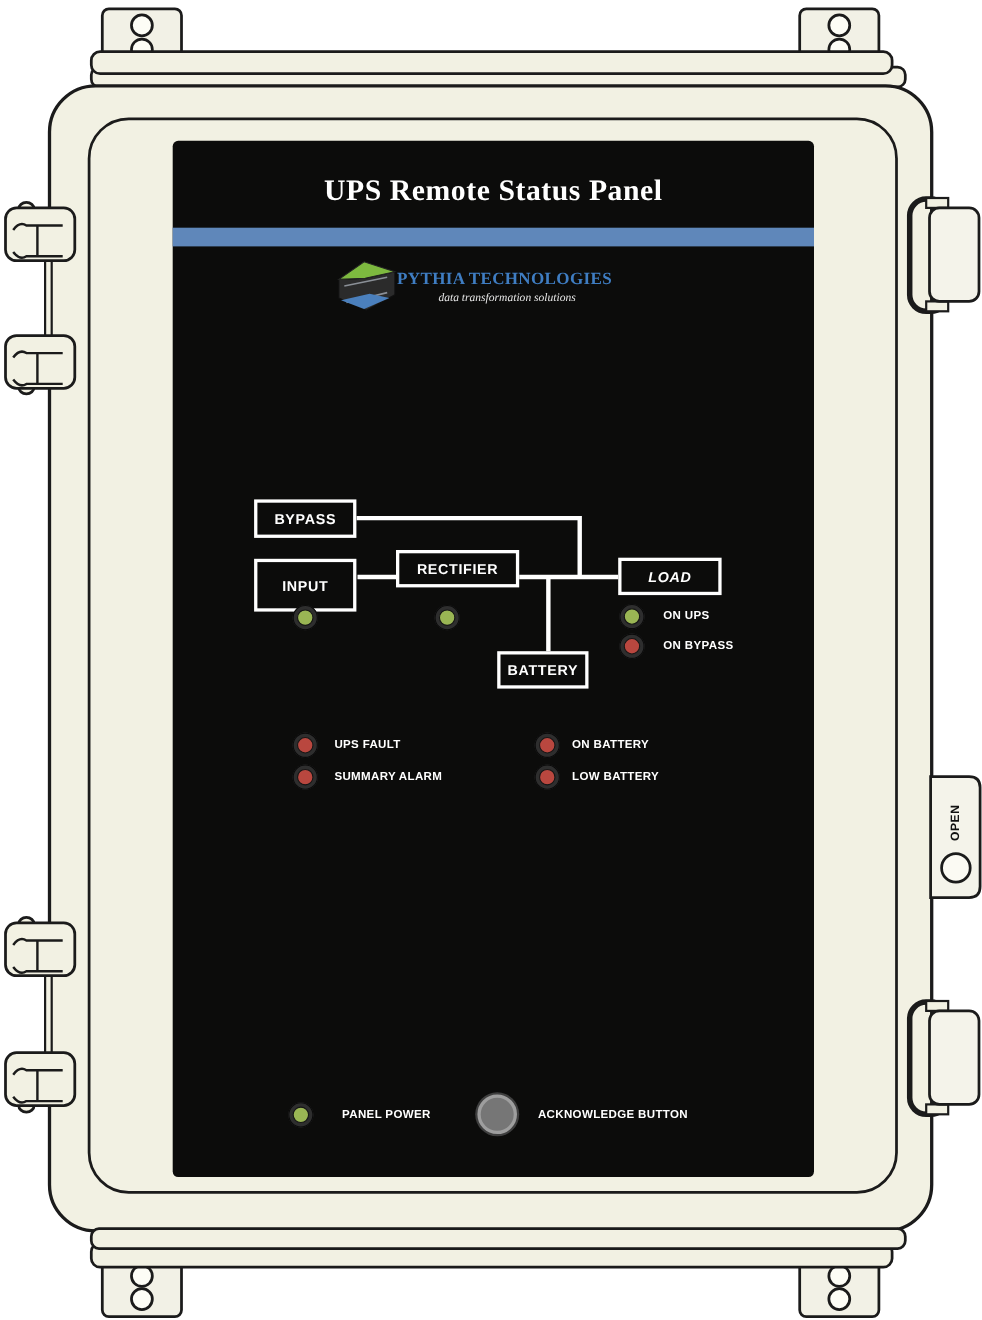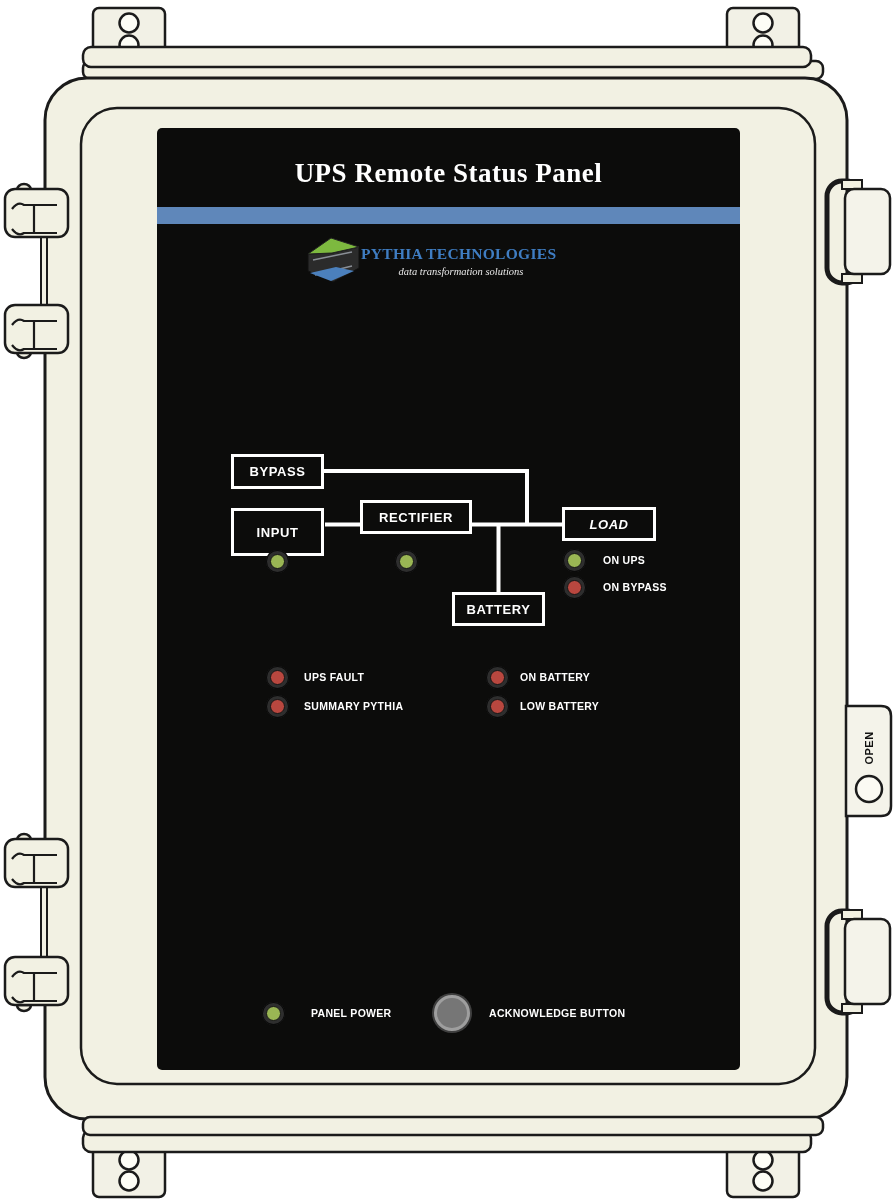--- a/index.html
+++ b/index.html
@@ -156,21 +156,21 @@
 
   <div class="abs panel-title">UPS Remote Status Panel</div>
 
   <div class="abs brand-name">PYTHIA TECHNOLOGIES</div>
   <div class="abs brand-tagline">data transformation solutions</div>
 
   <div class="dbox" style="left:231px;top:454px;width:93px;height:35px;">BYPASS</div>
   <div class="dbox" style="left:231px;top:508px;width:93px;height:48px;">INPUT</div>
   <div class="dbox" style="left:360px;top:500px;width:112px;height:34px;">RECTIFIER</div>
   <div class="dbox" style="left:562px;top:507px;width:94px;height:34px;font-style:italic;">LOAD</div>
-  <div class="dbox" style="left:452px;top:592px;width:93px;height:34px;">BATTERY</div>
+  <div class="dbox" style="left:452px;top:592px;width:83px;height:34px;">BATTERY</div>
 
   <div class="led led-green" style="left:266px;top:550px;">
       <span class="core"></span>
     </div>
   <div class="led led-green" style="left:395px;top:550px;">
       <span class="core"></span>
     </div>
   <div class="led led-green" style="left:563px;top:549px;">
       <span class="core"></span>
     </div>
@@ -189,21 +189,21 @@
   <div class="led led-red" style="left:486px;top:695px;">
       <span class="core"></span>
     </div>
   <div class="led led-green" style="left:262px;top:1002px;">
       <span class="core"></span>
     </div>
 
   <div class="ind-label" style="left:603px;top:553px;">ON UPS</div>
   <div class="ind-label" style="left:603px;top:580px;">ON BYPASS</div>
   <div class="ind-label" style="left:304px;top:670px;">UPS FAULT</div>
-  <div class="ind-label" style="left:304px;top:699px;">SUMMARY PYTHIA</div>
+  <div class="ind-label" style="left:304px;top:699px;">SUMMARY ALARM</div>
   <div class="ind-label" style="left:520px;top:670px;">ON BATTERY</div>
   <div class="ind-label" style="left:520px;top:699px;">LOW BATTERY</div>
   <div class="ind-label" style="left:311px;top:1006px;">PANEL POWER</div>
   <div class="ind-label" style="left:489px;top:1006px;">ACKNOWLEDGE BUTTON</div>
 
   <button class="ack-button" aria-label="Acknowledge"></button>
 
   <div class="open-label">OPEN</div>
 
 </div>

